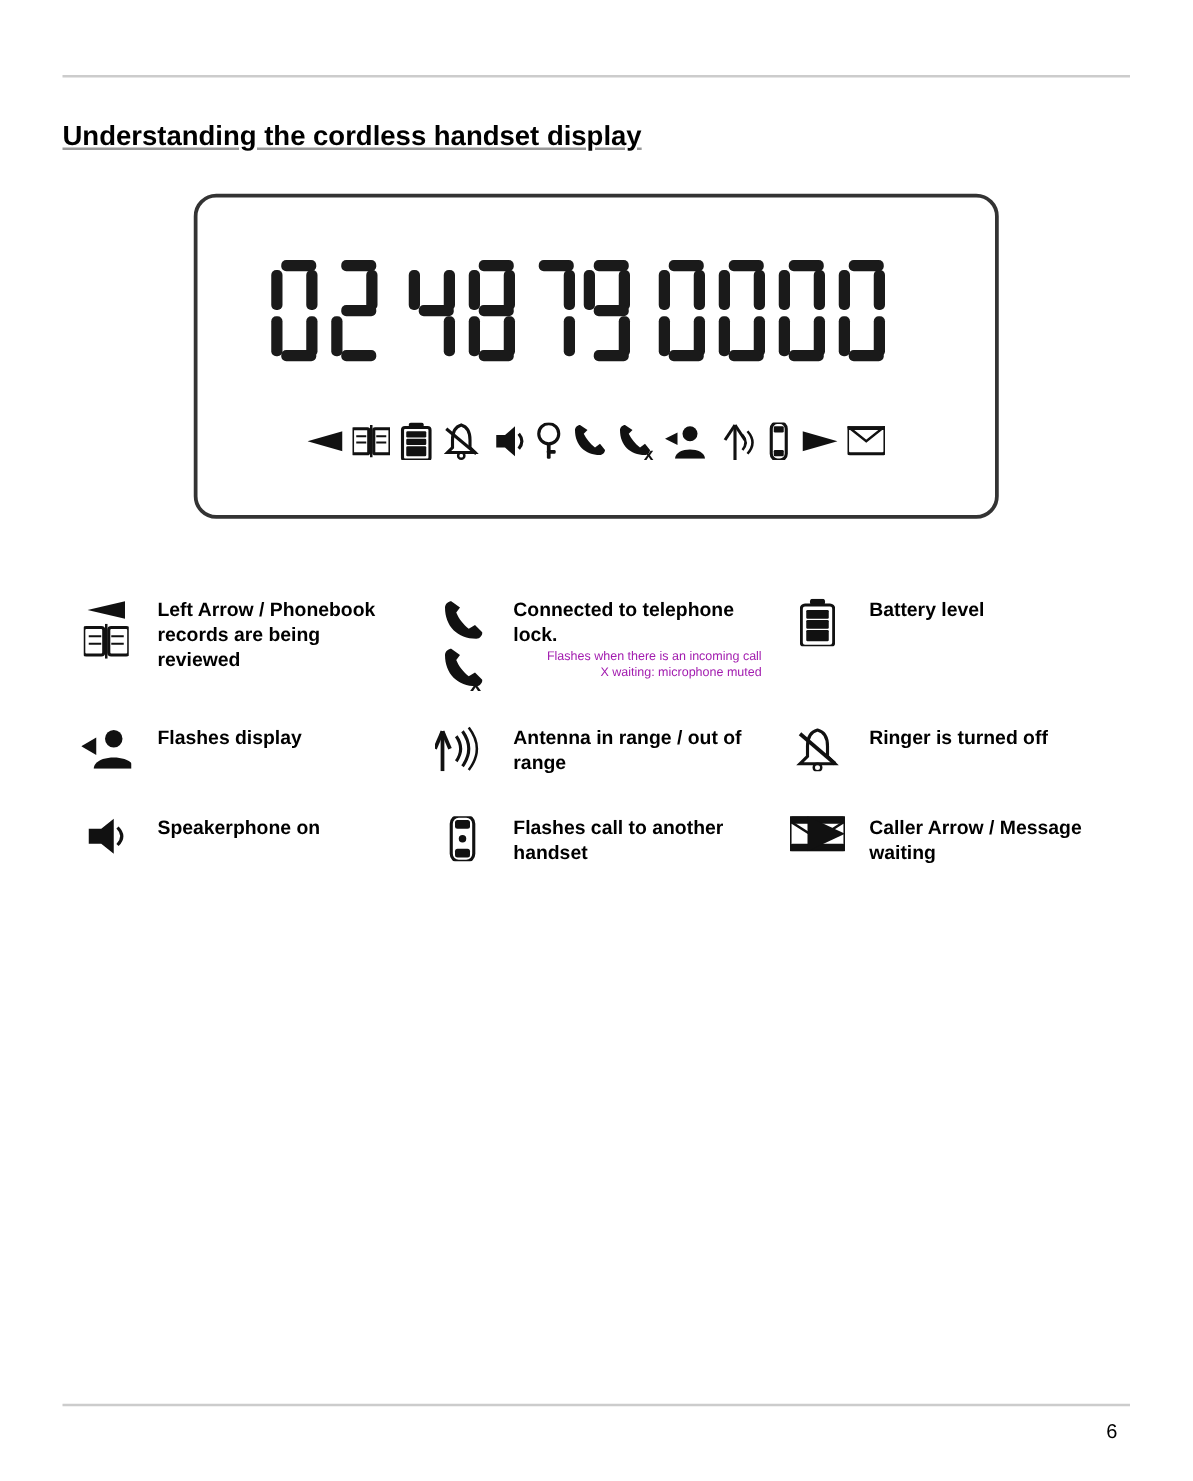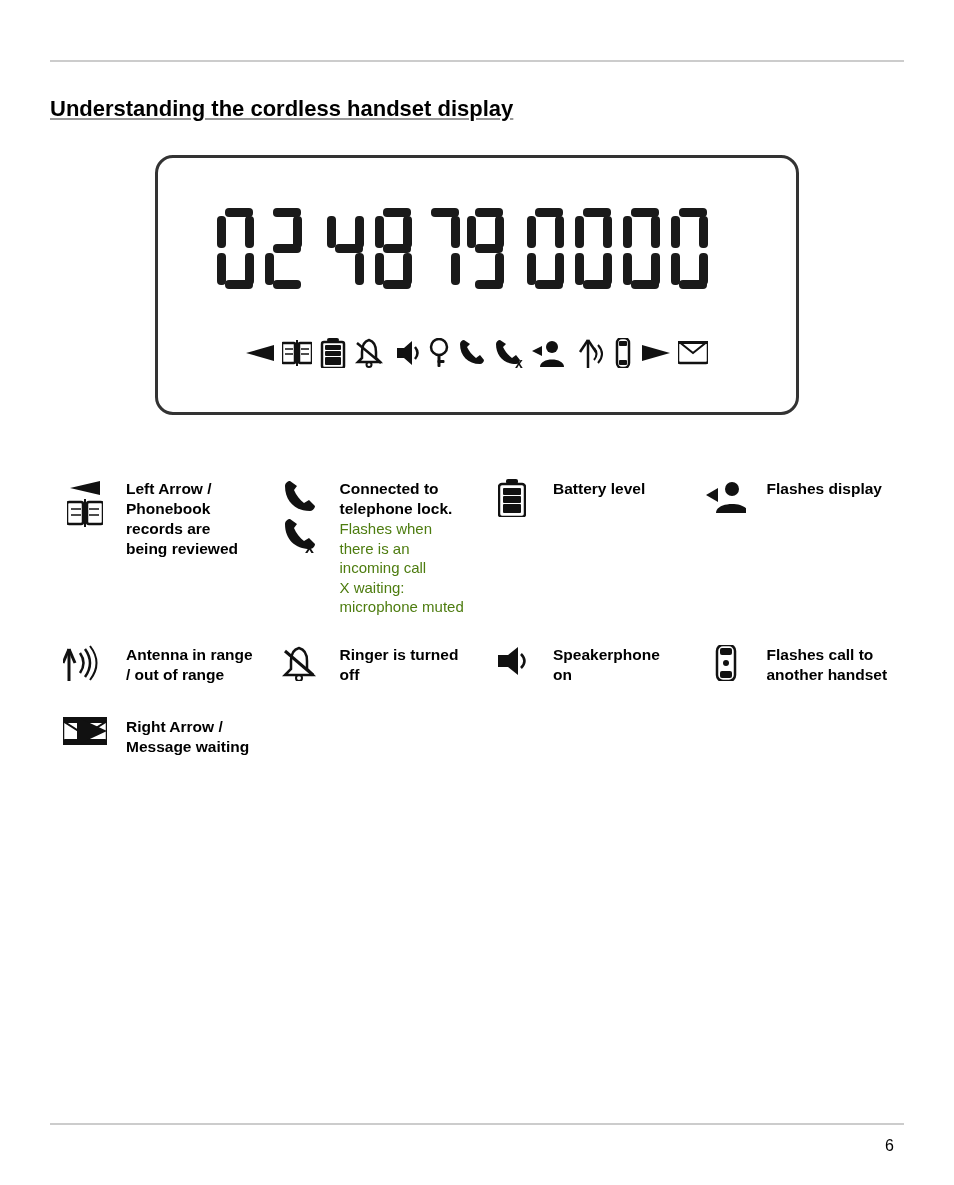--- a/index.html
+++ b/index.html
@@ -68,21 +68,21 @@
     .legend-area {
       position: absolute;
       top: 465px;
       left: 50px;
       right: 50px;
       bottom: 100px;
     }
 
     .legend-grid {
       display: grid;
-      grid-template-columns: 1fr 1fr 1fr 1fr;
+      grid-template-columns: 1fr 1fr 1fr;
       gap: 0;
       width: 100%;
     }
 
     .legend-item {
       display: flex;
       align-items: flex-start;
       padding: 14px 10px 14px 10px;
       gap: 16px;
       min-height: 72px;
@@ -106,24 +106,25 @@
       justify-content: center;
     }
 
     .legend-title {
       font-size: 15.5px;
       font-weight: bold;
       line-height: 1.3;
     }
 
     .legend-sub {
-      font-size: 15px;
+      font-size: 10px;
       font-weight: normal;
-      color: #4d7c0f;
+      color: #a21caf;
       line-height: 1.3;
+      text-align: right;
     }
 
     
     svg { display: inline-block; }
 
     .display-row {
       display: flex;
       align-items: center;
       justify-content: center;
       gap: 15px;
@@ -459,21 +460,21 @@
         <svg width="44" height="28" viewBox="0 0 44 28">
 
           <rect x="0" y="0" width="44" height="6" rx="2" fill="#111"></rect>
           <rect x="0" y="22" width="44" height="6" rx="2" fill="#111"></rect>
           <rect x="0" y="0" width="44" height="28" rx="3" fill="none" stroke="#111" stroke-width="2.5"></rect>
           <polyline points="0,4 22,18 44,4" fill="none" stroke="#111" stroke-width="2"></polyline>
           <polygon points="14,0 44,14 14,28" fill="#111"></polygon>
         </svg>
       </div>
       <div class="legend-text-cell">
-        <span class="legend-title">Right Arrow / Message waiting</span>
+        <span class="legend-title">Caller Arrow / Message waiting</span>
       </div>
     </div>
 
   </div>
 </div>
 
 <div class="bottom-line"></div>
 <div class="page-number">6</div>
 
 </body></html>

